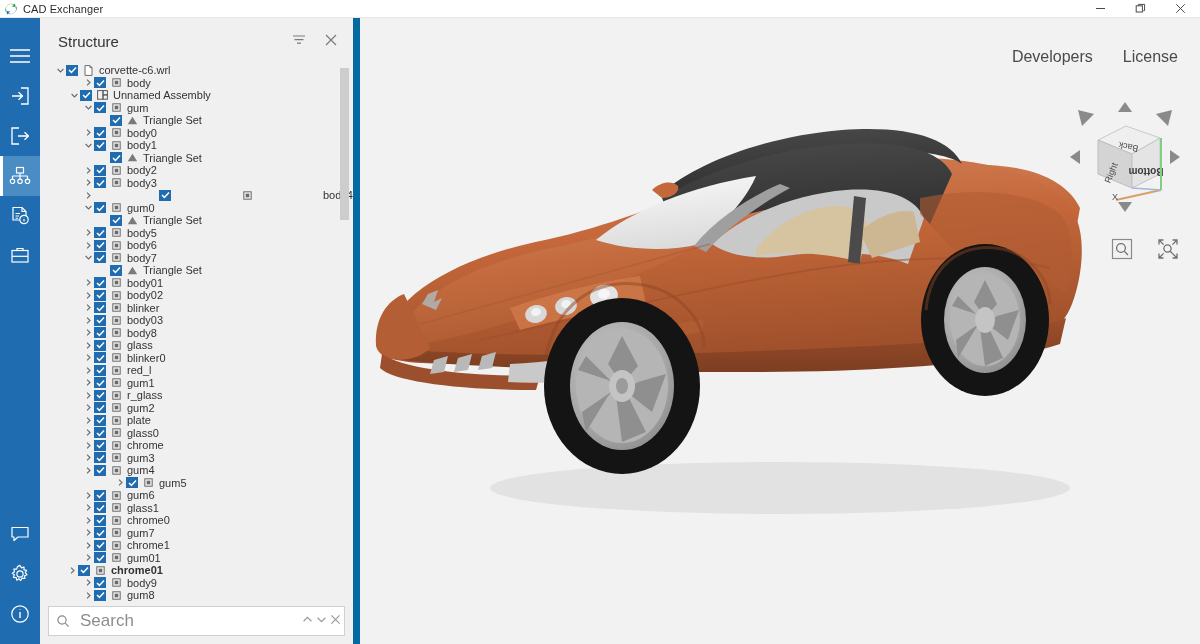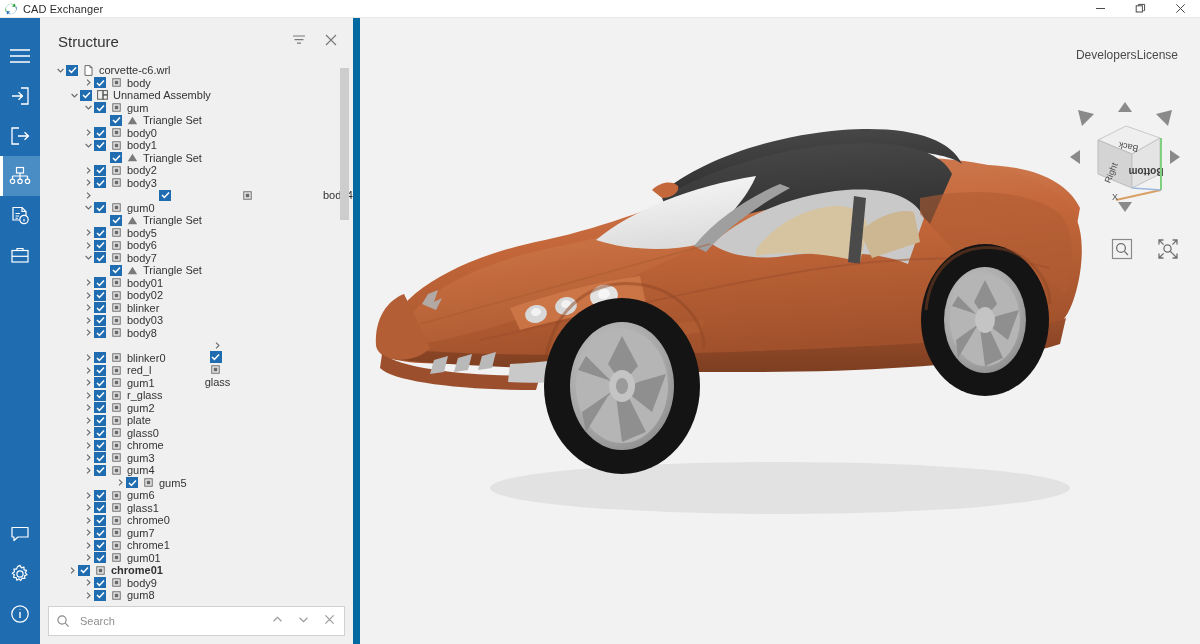--- a/index.html
+++ b/index.html
@@ -110,37 +110,37 @@
 
   
   .searchbar {
     height:30px; flex:0 0 30px; margin:0 8px 8px 8px;
     background:#ffffff; border:1px solid #d0d0d0;
     display:flex; align-items:center; padding:0 2px 0 7px;
   }
   .s-icon { width:14px; height:14px; color:#8a8a8a; display:flex; align-items:center; justify-content:center; }
   .s-input {
     flex:1; border:0; outline:0; background:transparent;
-    font-family:"Liberation Sans", sans-serif; font-size:11px; color:#555;
+    font-family:"Liberation Sans", sans-serif; font-size:17px; color:#555;
     margin-left:10px;
   }
   .s-input::placeholder { color:#8e8e8e; }
   .s-btn {
     width:26px; height:26px; display:flex; align-items:center; justify-content:center;
     color:#9a9a9a;
   }
 
   
   .viewport {
     flex:1; height:626px; position:relative;
     background:#f2f2f2; overflow:hidden;
   }
   .vp-links {
     position:absolute; top:30px; right:22px;
-    display:flex; font-size:12px; color:#4a4a4a;
+    display:flex; gap:30px; font-size:16px; color:#4a4a4a;
   }
   .vp-link { cursor:default; }
 
   
   .navcube { position:absolute; top:78px; right:14px; width:122px; height:122px; }
   .navcube svg { display:block; }
 
   
   .vp-tools {
     position:absolute; top:218px; right:18px;
@@ -694,21 +694,21 @@
               </svg>
             </span>
             <span class="ticon">
               <svg width="9" height="9" viewBox="0 0 9 9">
                 <rect x="0.8" y="0.8" width="7.4" height="7.4" stroke="#6a6a6a" stroke-width="1" fill="none"></rect>
                 <rect x="2.7" y="2.7" width="3.6" height="3.6" fill="#6a6a6a"></rect>
               </svg>
             </span>
             <span class="rlabel">body8</span>
           </div>
-          <div class="row" style="padding-left: 42px; flex-direction: column;">
+          <div class="row" style="padding-left: 42px;">
             <span class="exp">
               <svg width="9" height="9" viewBox="0 0 9 9">
                 <path d="M3 1.6 L6 4.5 L3 7.4" stroke="#6a6a6a" stroke-width="1.1" fill="none"></path>
               </svg>
             </span>
             <span class="cb">
               <svg width="9" height="8" viewBox="0 0 9 8">
                 <path d="M1 4 L3.4 6.4 L8 1.4" stroke="#ffffff" stroke-width="1.5" fill="none"></path>
               </svg>
             </span>

